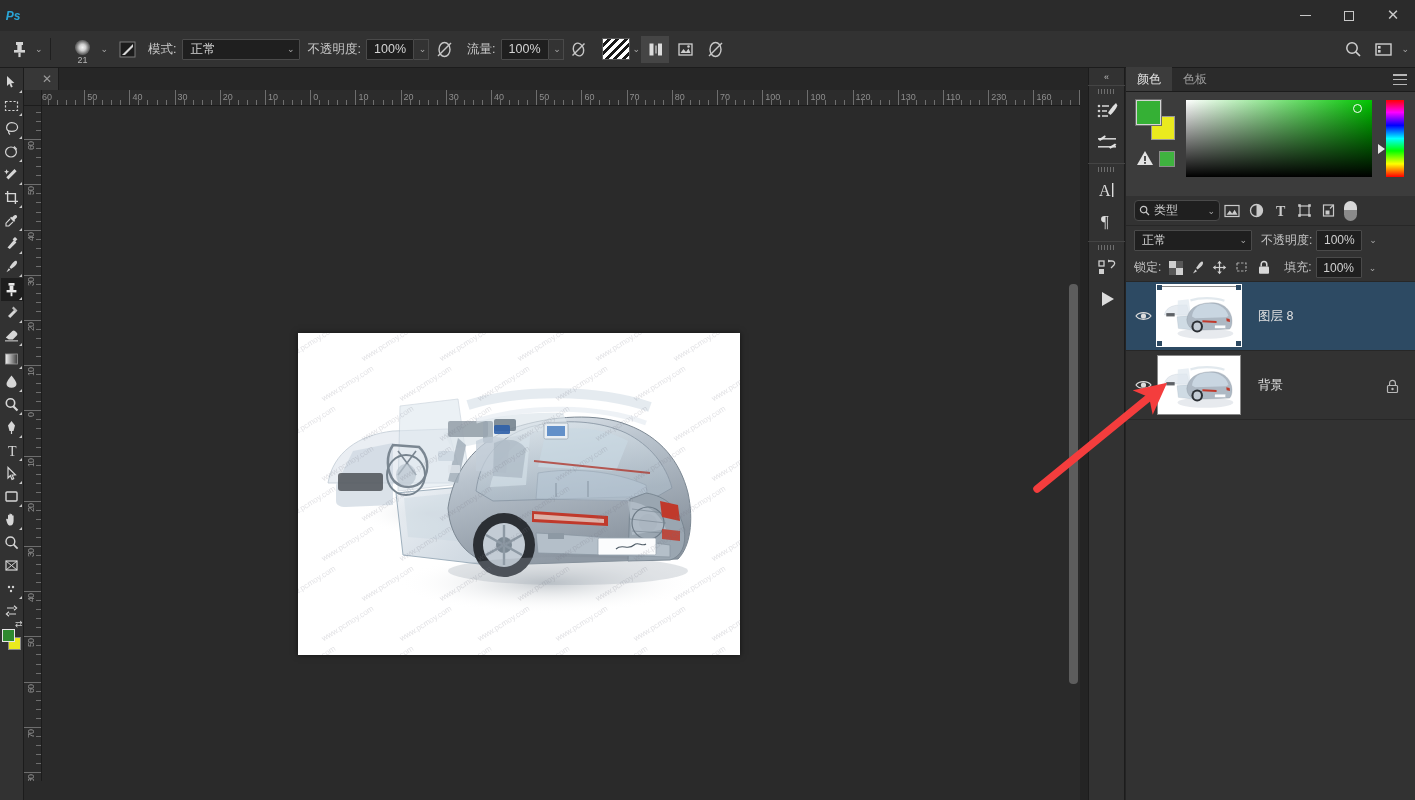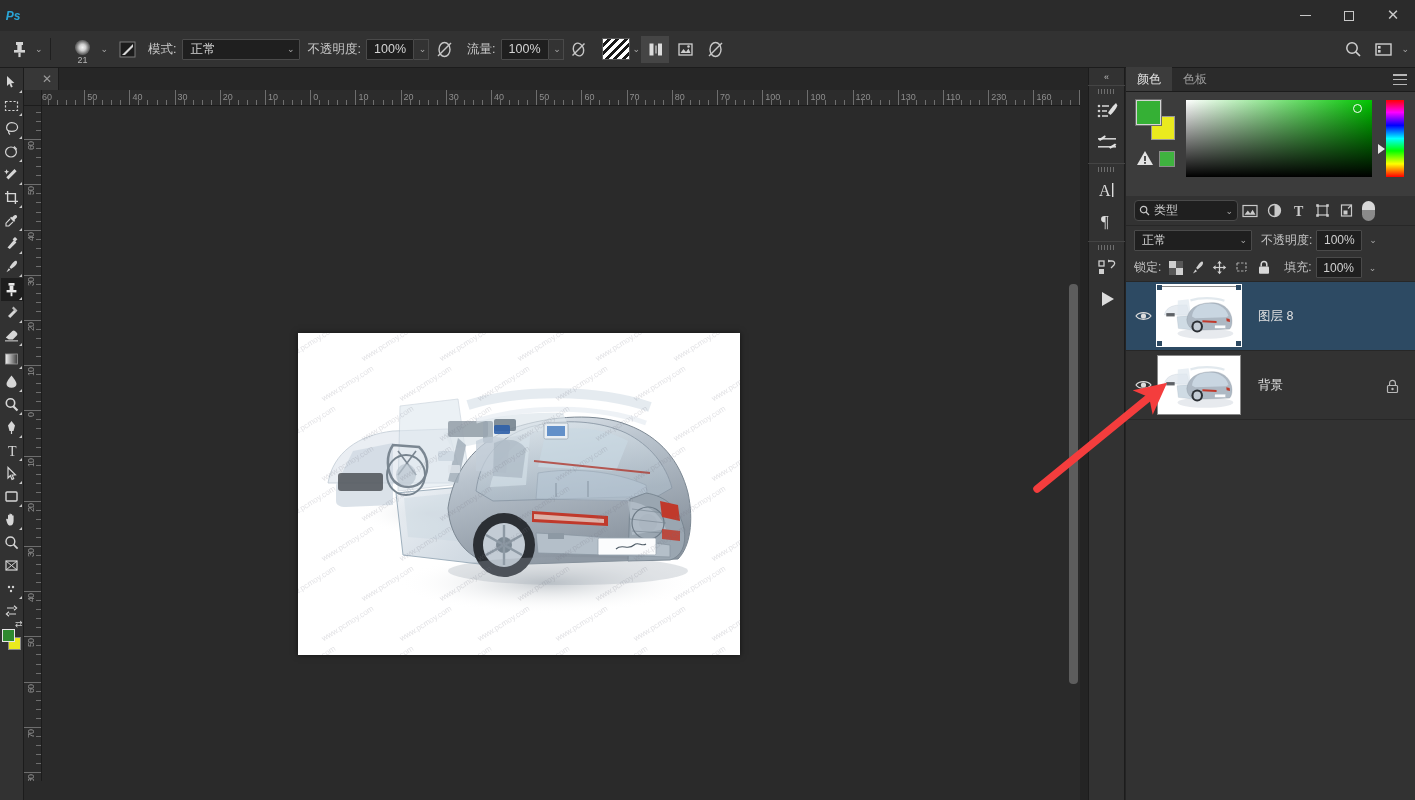--- a/index.html
+++ b/index.html
@@ -261,21 +261,21 @@
     border-left: 7px solid #e8e8e8;
   }
 
   
   .layers-panel { background: #323232; }
   .lp-filter {
     height: 30px; display: flex; align-items: center; padding: 0 8px;
     border-bottom: 1px solid #272727;
   }
   .lp-type-select {
-    width: 104px; height: 21px; background: #1f1f1f; border: 1px solid #4a4a4a;
+    width: 86px; height: 21px; background: #1f1f1f; border: 1px solid #4a4a4a;
     display: flex; align-items: center; padding: 8px 4px; color: #d0d0d0; font-size: 12px;
     border-radius: 4px;
   }
   .lp-filter-icon {
     width: 24px; height: 22px; display: flex; align-items: center; justify-content: center;
   }
   .lp-toggle-pill {
     width: 13px; height: 20px; border-radius: 7px; margin-left: 4px;
     background: linear-gradient(to bottom,#d7d7d7 0 9px,#8a8a8a 9px 20px);
   }

